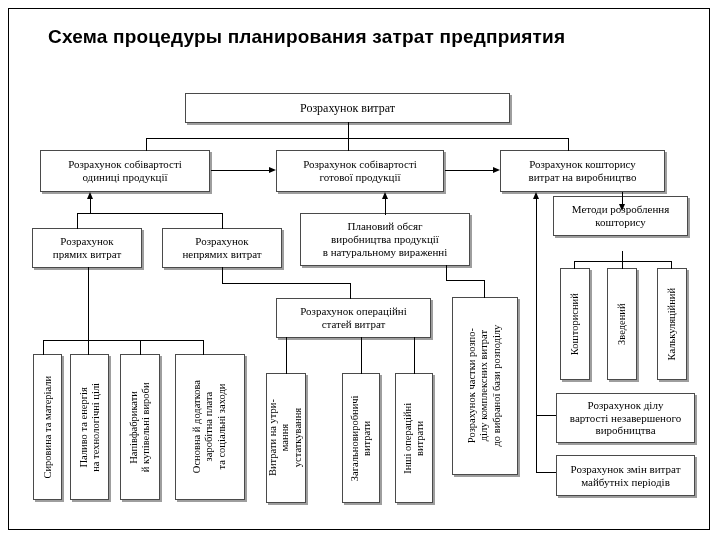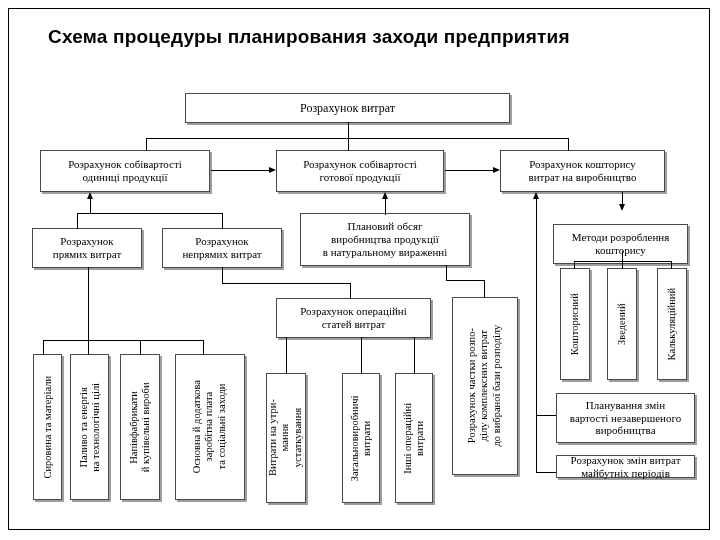--- a/index.html
+++ b/index.html
@@ -30,41 +30,41 @@
   .arr.down{border-left:3.5px solid transparent;border-right:3.5px solid transparent;border-top:7px solid #000;}
   .arr.right{border-top:3.5px solid transparent;border-bottom:3.5px solid transparent;border-left:7px solid #000;}
 
   #b-planning{left:185px;top:93px;width:325px;height:30px;font-size:12px;}
   #b-unit{left:40px;top:150px;width:170px;height:42px;}
   #b-finished{left:276px;top:150px;width:168px;height:42px;}
   #b-estimate{left:500px;top:150px;width:165px;height:42px;}
   #b-direct{left:32px;top:228px;width:110px;height:40px;}
   #b-indirect{left:162px;top:228px;width:120px;height:40px;}
   #b-volume{left:300px;top:213px;width:170px;height:53px;}
-  #b-methods{left:553px;top:224px;width:135px;height:40px;}
+  #b-methods{left:553px;top:196px;width:135px;height:40px;}
   #b-complex{left:276px;top:298px;width:155px;height:40px;}
   #b-v1{left:33px;top:354px;width:29px;height:146px;}
   #b-v2{left:70px;top:354px;width:39px;height:146px;}
   #b-v3{left:120px;top:354px;width:40px;height:146px;}
   #b-v4{left:175px;top:354px;width:70px;height:146px;}
   #b-v5{left:266px;top:373px;width:40px;height:130px;}
   #b-v6{left:342px;top:373px;width:38px;height:130px;}
   #b-v7{left:395px;top:373px;width:38px;height:130px;}
   #b-share{left:452px;top:297px;width:66px;height:178px;}
   #b-m1{left:560px;top:268px;width:30px;height:112px;}
   #b-m2{left:607px;top:268px;width:30px;height:112px;}
   #b-m3{left:657px;top:268px;width:30px;height:112px;}
   #b-wip{left:556px;top:393px;width:139px;height:50px;}
-  #b-future{left:556px;top:455px;width:139px;height:23px;}
+  #b-future{left:556px;top:455px;width:139px;height:41px;}
 </style>
 </head>
 <body>
 
 <div class="frame"></div>
-<div class="title">Схема процедуры планирования заходи предприятия</div>
+<div class="title">Схема процедуры планирования затрат предприятия</div>
 
 <div class="box" id="b-planning">
     <span class="bt">Розрахунок витрат</span>
   </div>
 <div class="box" id="b-unit">
     <span class="bt">Розрахунок собівартості
 одиниці продукції</span>
   </div>
 <div class="box" id="b-finished">
     <span class="bt">Розрахунок собівартості
@@ -134,21 +134,21 @@
     <span class="bt vt">Кошторисний</span>
   </div>
 <div class="box vbox" id="b-m2" style="--vw:106px">
     <span class="bt vt">Зведений</span>
   </div>
 <div class="box vbox" id="b-m3" style="--vw:106px">
     <span class="bt vt">Калькуляційний</span>
   </div>
 
 <div class="box" id="b-wip">
-    <span class="bt">Планування змін
+    <span class="bt">Розрахунок ділу
 вартості незавершеного
 виробництва</span>
   </div>
 <div class="box" id="b-future">
     <span class="bt">Розрахунок змін витрат
 майбутніх періодів</span>
   </div>
 
 <i class="ln" style="left:348px;top:122px;width:1px;height:17px"></i>
 <i class="ln" style="left:146px;top:138px;width:423px;height:1px"></i>

